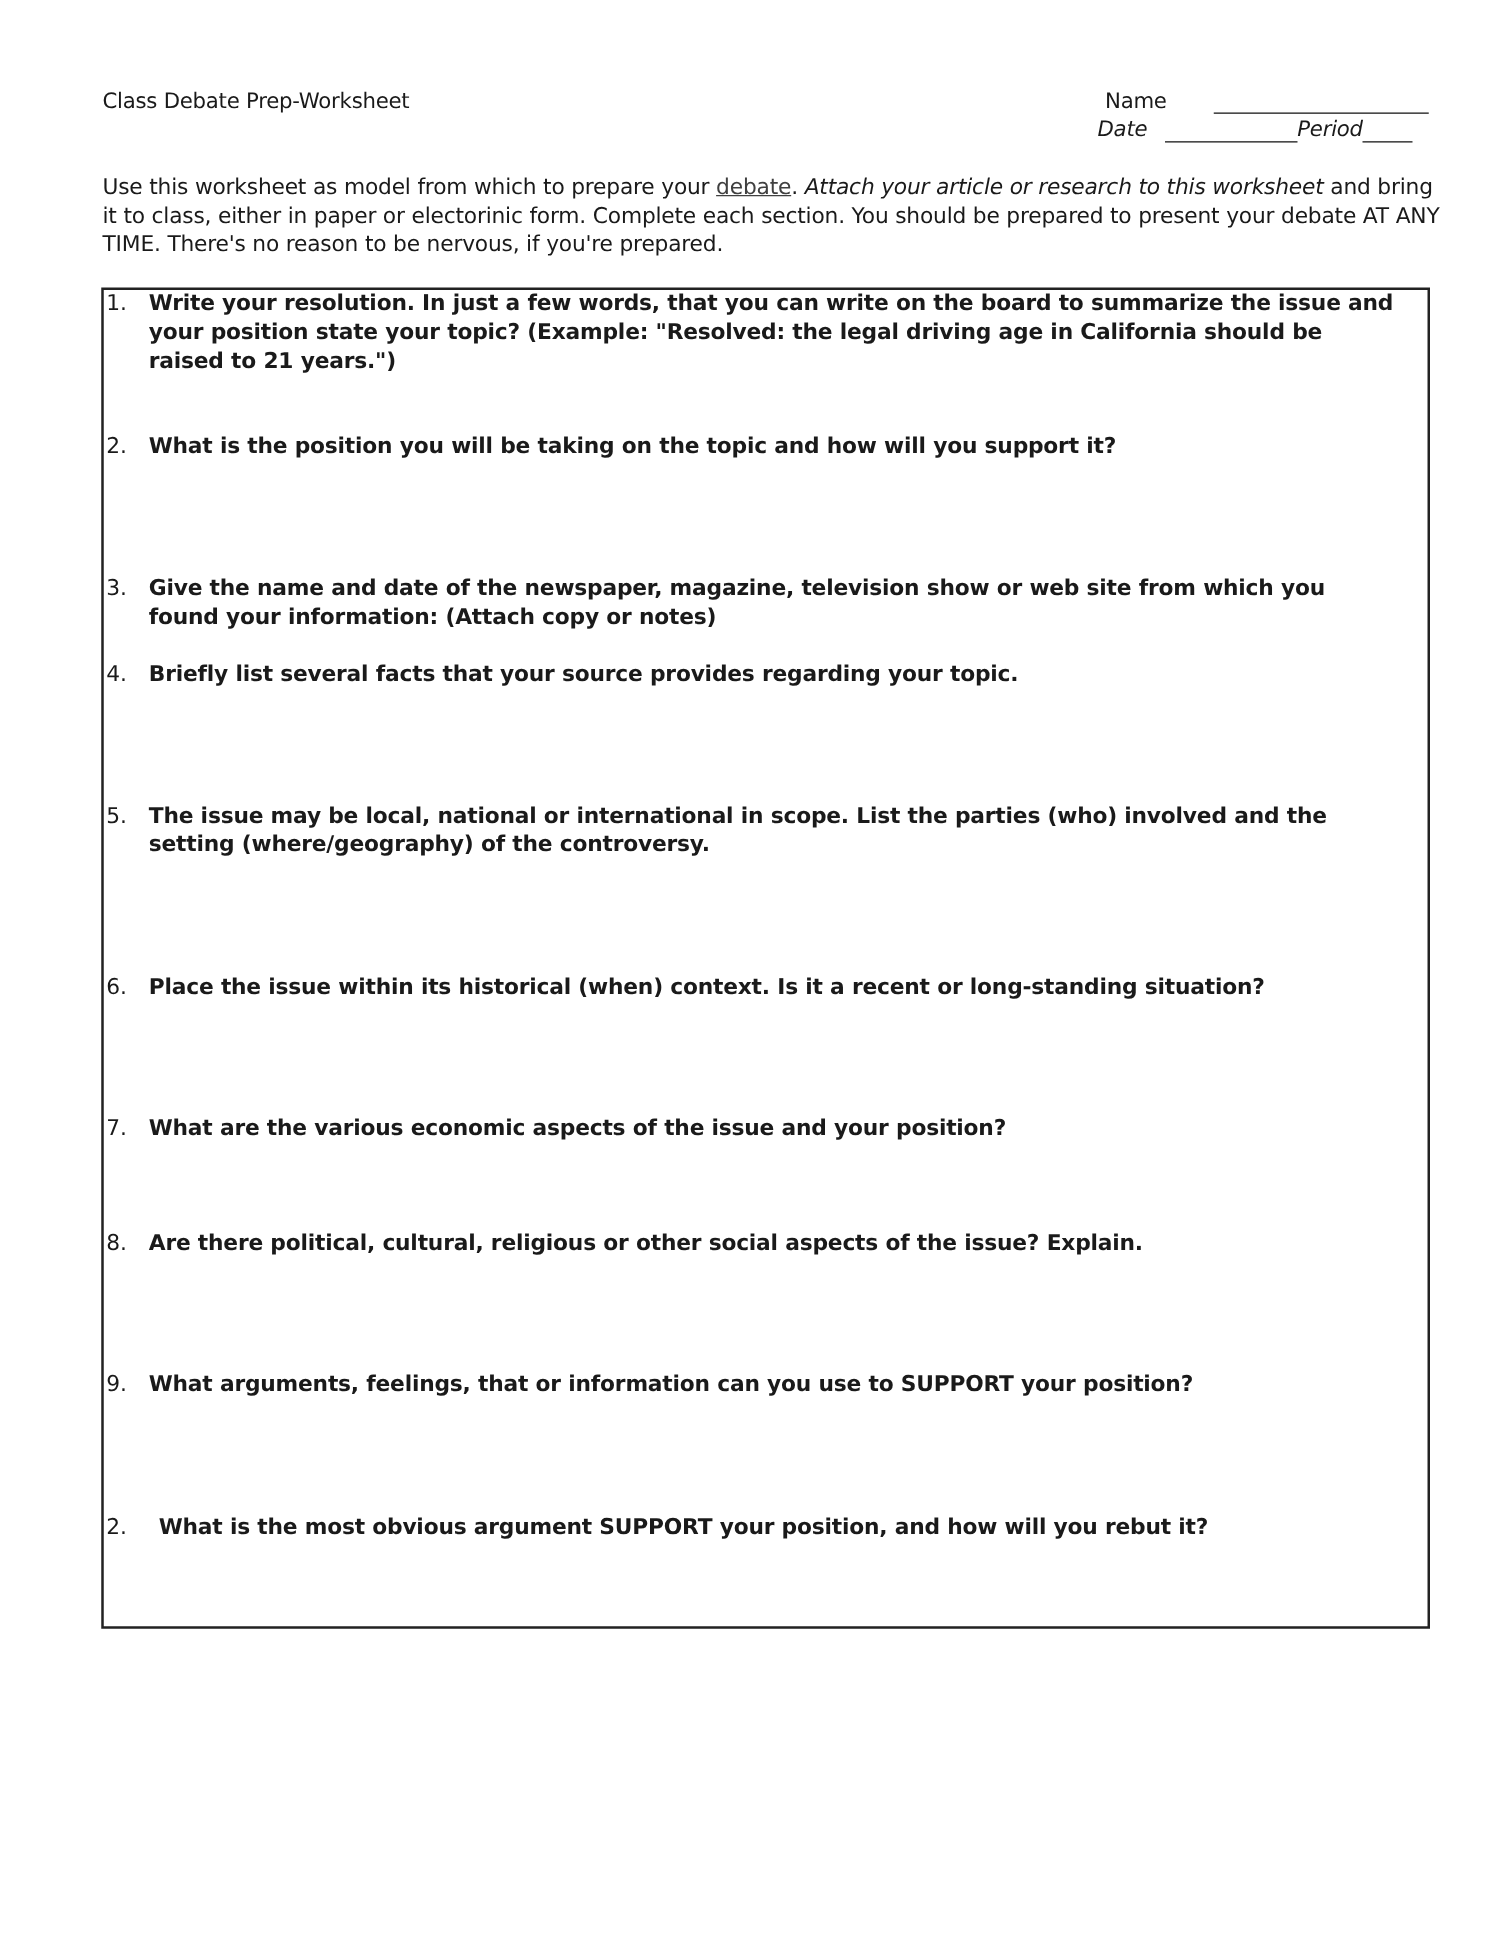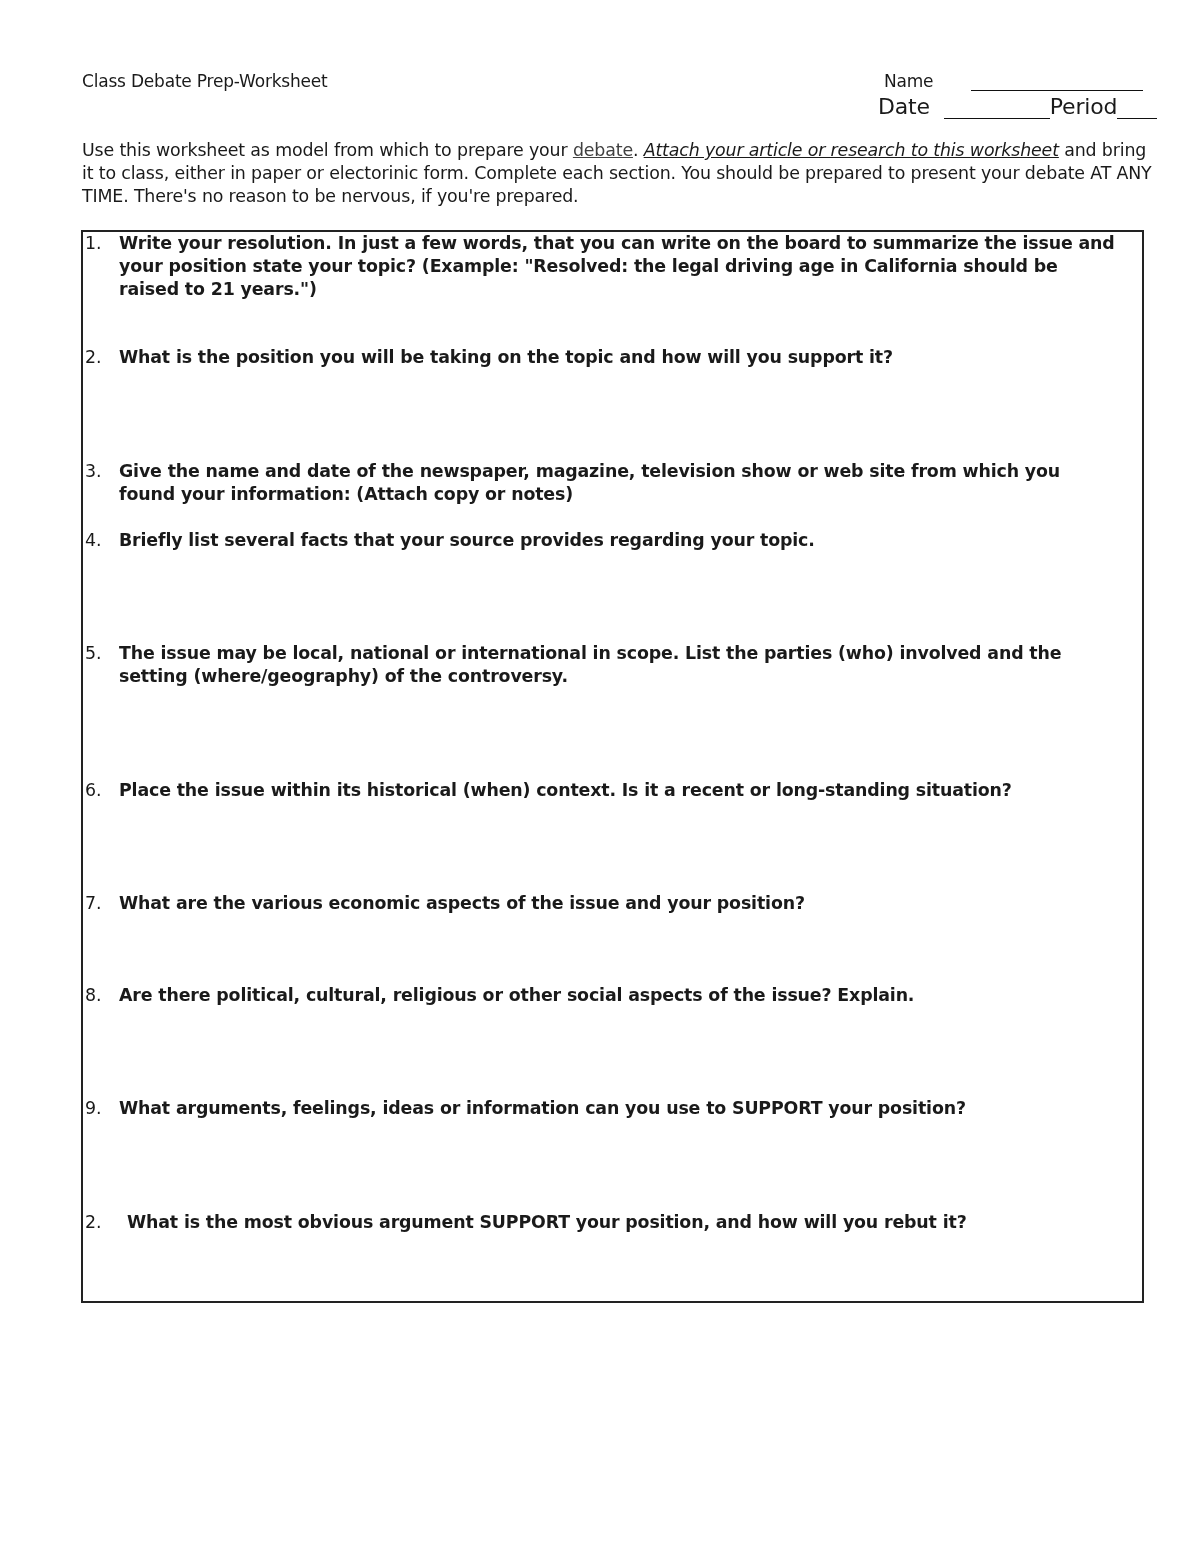--- a/index.html
+++ b/index.html
@@ -10,29 +10,29 @@
     .page { position: absolute; left: 12px; top: 0; width: 1200px; height: 1211px; }
     .doc-title {
       position: absolute; left: 70px; top: 71px; font-size: 17px; letter-spacing: -0.2px;
     }
     .name-row {
       position: absolute; left: 872px; top: 71px; font-size: 17px; letter-spacing: -0.2px;
       display: flex; align-items: flex-end; gap: 28px;
     }
     .blank { display: inline-block; border-bottom: 1.5px solid #111; height: 18px; }
     .date-row {
-      position: absolute; left: 866px; top: 94px; font-size: 22px; letter-spacing: -0.2px;
-      display: flex; align-items: flex-end;
+      position: absolute; left: 866px; top: 94px; font-size: 17px; letter-spacing: -0.2px;
+      display: flex; align-items: flex-end; font-style: italic;
     }
     .intro {
       position: absolute; left: 70px; top: 139px; width: 1080px;
       font-size: 17.4px; line-height: 23px; letter-spacing: -0.15px;
     }
     .intro a { color: #404040; text-decoration: underline; }
-    .intro em { font-style: italic; text-decoration: underline; }
+    .intro em { font-style: italic; }
     .qbox {
       position: absolute; left: 69px; top: 230px; width: 1059px; height: 1069px;
       border: 2px solid #222;
     }
     .q {
       position: absolute; left: 0; width: 1040px; font-size: 17.4px; line-height: 23px;
       letter-spacing: -0.15px;
     }
     .q .num { position: absolute; left: 2px; top: 0; }
     .q .text { position: absolute; left: 36px; top: 0; width: 1000px; font-weight: bold; }
@@ -88,20 +88,20 @@
     <div class="q" style="top:660px;">
       <span class="num">7.</span>
       <span class="text">What are the various economic aspects of the issue and your position?</span>
     </div>
     <div class="q" style="top:752px;">
       <span class="num">8.</span>
       <span class="text">Are there political, cultural, religious or other social aspects of the issue?  Explain.</span>
     </div>
     <div class="q" style="top:865px;">
       <span class="num">9.</span>
-      <span class="text">What arguments, feelings, ideas or information can you use to SUPPORT your position?</span>
+      <span class="text">What arguments, feelings, that or information can you use to SUPPORT your position?</span>
     </div>
     <div class="q q10" style="top:979px;">
       <span class="num">2.</span>
       <span class="text">What is the most obvious argument SUPPORT your position, and how will you rebut it?</span>
     </div>
   </div>
 </div>
 
 </body></html>

